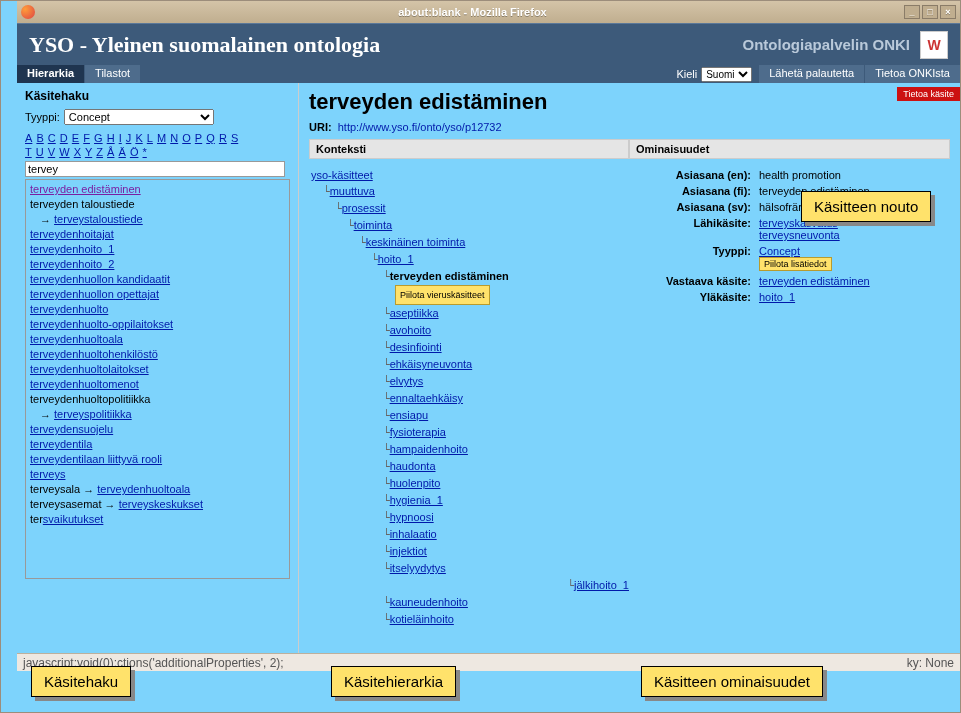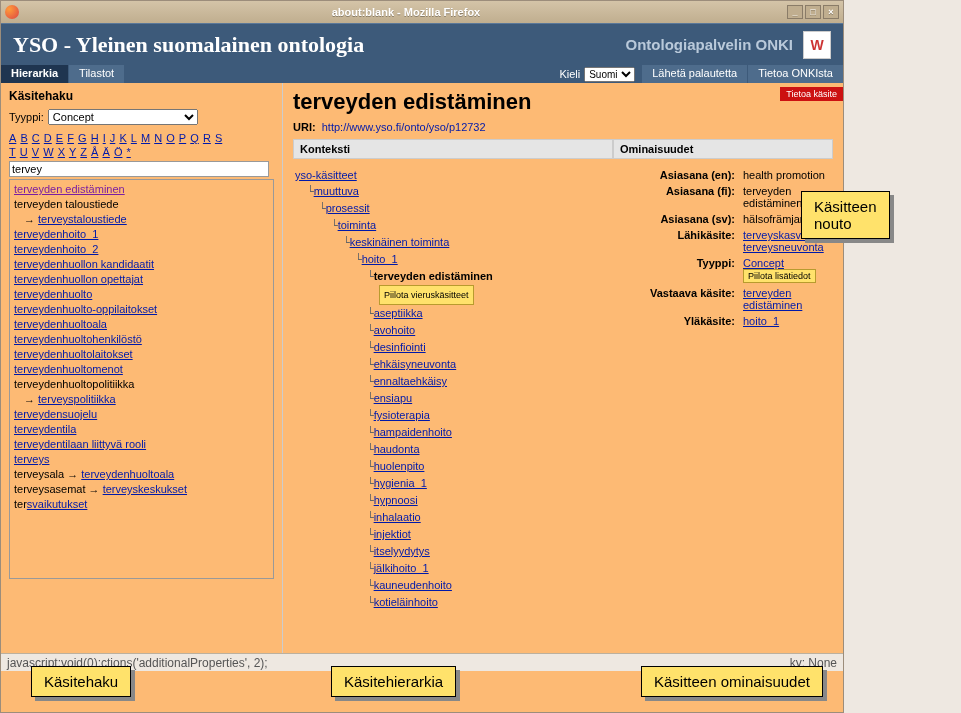--- a/index.html
+++ b/index.html
@@ -1,17 +1,17 @@
 <!DOCTYPE html>
 <html><head>
 <meta charset="utf-8">
 <style>
 * { box-sizing: border-box; margin: 0; padding: 0; }
 body { font-family: Verdana, Arial, sans-serif; font-size: 11px; background: #eee8e1; }
-.window { width: 844px; height: 713px; background: #fdba74; position: relative; border: 1px solid #9c8d7b; }
+.window { width: 961px; height: 713px; background: #7dd3fc; position: relative; border: 1px solid #9c8d7b; padding-left: 16px; }
 .titlebar { height: 22px; background: linear-gradient(#d4c4a8, #c0ae8f); display: flex; align-items: center; padding: 0 4px; color: #fff; font-weight: bold; font-size: 11px; text-shadow: 0 1px 0 rgba(0,0,0,.3); }
 .titlebar .ff-icon { width: 14px; height: 14px; background: radial-gradient(circle at 30% 30%, #ff9c3a, #d44); border-radius: 50%; margin-right: 6px; }
 .titlebar .title { flex: 1; text-align: center; }
 .titlebar .wbtns { display: flex; gap: 2px; }
 .titlebar .wbtn { width: 16px; height: 14px; background: #c0ae8f; border: 1px solid #8a7c68; color: #fff; font-size: 9px; line-height: 12px; text-align: center; cursor: pointer; }
 .header { height: 42px; background: #3d5a7a; color: #fff; display: flex; align-items: center; padding: 0 12px; border-top: 1px solid #5b7899; }
 .header h1 { font-size: 22px; font-weight: bold; font-family: Verdana; flex: 1; }
 .header .srv { font-size: 15px; color: #b9c9da; font-weight: bold; margin-right: 10px; }
 .header .logo { width: 28px; height: 28px; background: #fff; border: 1px solid #ccc; display: flex; align-items: center; justify-content: center; color: #c33; font-weight: bold; font-size: 14px; }
 .navbar { height: 18px; background: #3d5a7a; display: flex; align-items: stretch; font-size: 11px; }
@@ -96,20 +96,21 @@
       <div class="row">
         <label>Tyyppi:</label>
         <select class="type"><option>Concept</option></select>
       </div>
       <div class="alpha" id="alpha"><a>A</a> <a>B</a> <a>C</a> <a>D</a> <a>E</a> <a>F</a> <a>G</a> <a>H</a> <a>I</a> <a>J</a> <a>K</a> <a>L</a> <a>M</a> <a>N</a> <a>O</a> <a>P</a> <a>Q</a> <a>R</a> <a>S</a><br><a>T</a> <a>U</a> <a>V</a> <a>W</a> <a>X</a> <a>Y</a> <a>Z</a> <a>Å</a> <a>Ä</a> <a>Ö</a> <a>*</a> </div>
       <input class="search" value="tervey" style="">
       <div class="results" id="results">
           <div><a class="visited">terveyden edistäminen</a></div>
           <div><span class="plain">terveyden taloustiede</span></div>
           <div style="padding-left: 10px;"><span class="arrow">→ </span><a>terveystaloustiede</a></div>
+          <div><a>terveydenhoitajat</a></div>
           <div><a>terveydenhoito_1</a></div>
           <div><a>terveydenhoito_2</a></div>
           <div><a>terveydenhuollon kandidaatit</a></div>
           <div><a>terveydenhuollon opettajat</a></div>
           <div><a>terveydenhuolto</a></div>
           <div><a>terveydenhuolto-oppilaitokset</a></div>
           <div><a>terveydenhuoltoala</a></div>
           <div><a>terveydenhuoltohenkilöstö</a></div>
           <div><a>terveydenhuoltolaitokset</a></div>
           <div><a>terveydenhuoltomenot</a></div>
@@ -140,32 +141,33 @@
               <div style="padding-left: 24px;"><span class="corner">└</span><a>prosessit</a></div>
               <div style="padding-left: 36px;"><span class="corner">└</span><a>toiminta</a></div>
               <div style="padding-left: 48px;"><span class="corner">└</span><a>keskinäinen toiminta</a></div>
               <div style="padding-left: 60px;"><span class="corner">└</span><a>hoito_1</a></div>
               <div style="padding-left: 72px;"><span class="corner">└</span><span class="current">terveyden edistäminen</span></div>
               <div style="padding-left: 84px;"><span class="btn-small">Piilota vieruskäsitteet</span></div>
               <div style="padding-left: 72px;"><span class="corner">└</span><a>aseptiikka</a></div>
               <div style="padding-left: 72px;"><span class="corner">└</span><a>avohoito</a></div>
               <div style="padding-left: 72px;"><span class="corner">└</span><a>desinfiointi</a></div>
               <div style="padding-left: 72px;"><span class="corner">└</span><a>ehkäisyneuvonta</a></div>
+              <div style="padding-left: 72px;"><span class="corner">└</span><a>elvytys</a></div>
               <div style="padding-left: 72px;"><span class="corner">└</span><a>ennaltaehkäisy</a></div>
               <div style="padding-left: 72px;"><span class="corner">└</span><a>ensiapu</a></div>
               <div style="padding-left: 72px;"><span class="corner">└</span><a>fysioterapia</a></div>
               <div style="padding-left: 72px;"><span class="corner">└</span><a>hampaidenhoito</a></div>
               <div style="padding-left: 72px;"><span class="corner">└</span><a>haudonta</a></div>
               <div style="padding-left: 72px;"><span class="corner">└</span><a>huolenpito</a></div>
               <div style="padding-left: 72px;"><span class="corner">└</span><a>hygienia_1</a></div>
               <div style="padding-left: 72px;"><span class="corner">└</span><a>hypnoosi</a></div>
               <div style="padding-left: 72px;"><span class="corner">└</span><a>inhalaatio</a></div>
               <div style="padding-left: 72px;"><span class="corner">└</span><a>injektiot</a></div>
               <div style="padding-left: 72px;"><span class="corner">└</span><a>itselyydytys</a></div>
-              <div style="padding-left: 72px;"><span class="corner">└</span><a>jälkihoito_1</a></div>
+              <div style="padding-left: 72px; text-align: right;"><span class="corner">└</span><a>jälkihoito_1</a></div>
               <div style="padding-left: 72px;"><span class="corner">└</span><a>kauneudenhoito</a></div>
               <div style="padding-left: 72px;"><span class="corner">└</span><a>kotieläinhoito</a></div>
             </div>
         </div>
         <div class="col">
           <div class="colhdr">Ominaisuudet</div>
           <div class="props" id="props">
               <div class="prow">
                 <div class="plabel">Asiasana (en):</div>
                 <div class="pval">health promotion</div>

